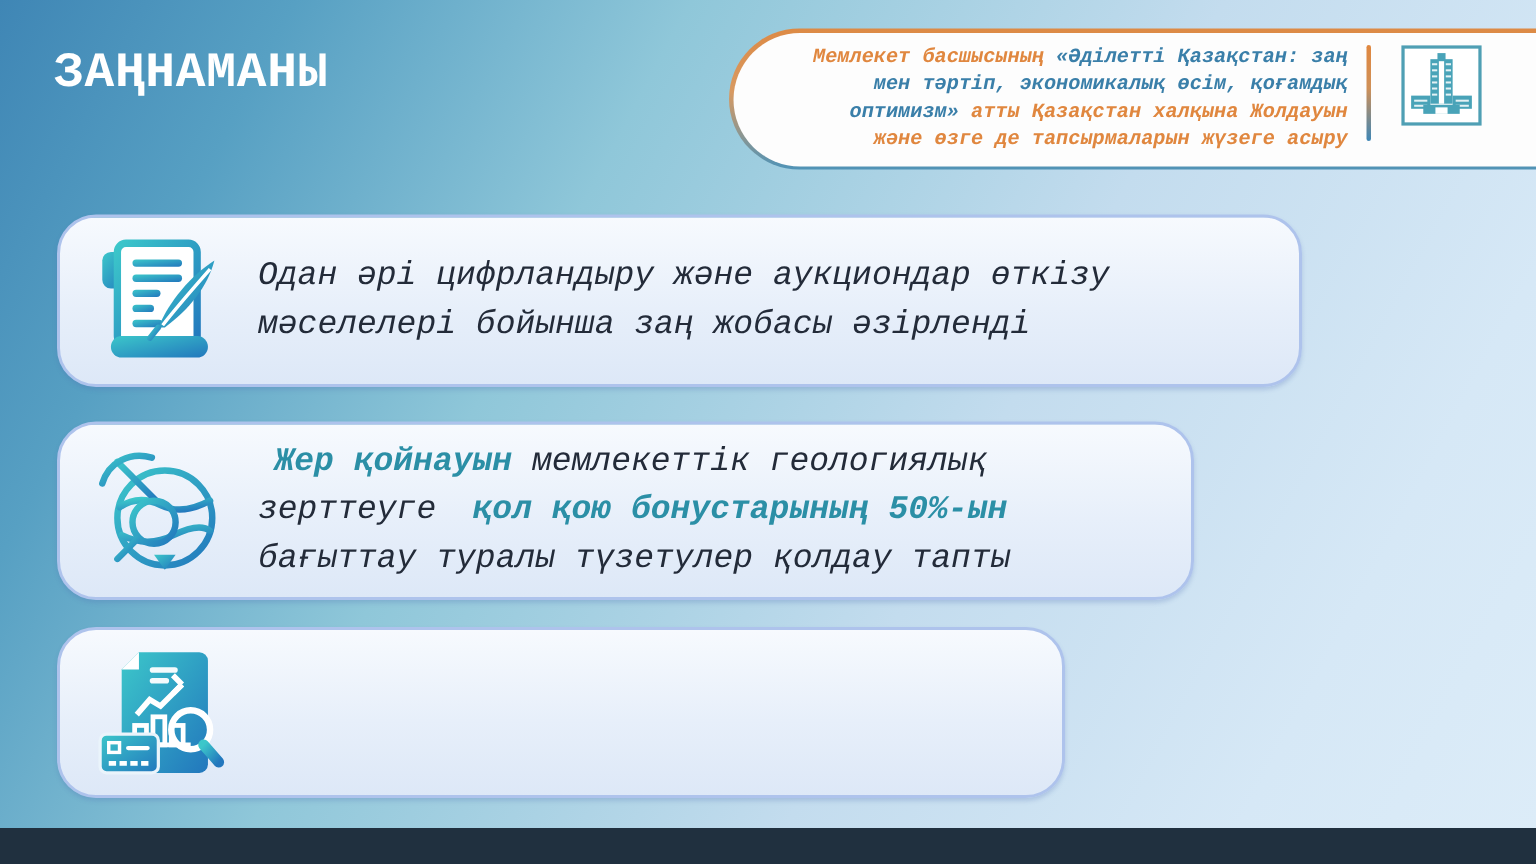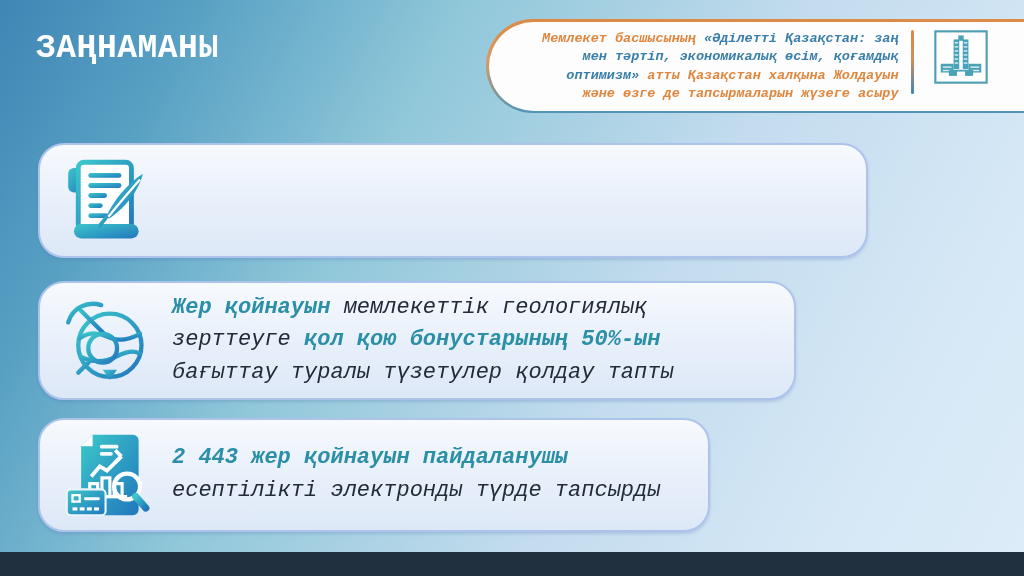--- a/index.html
+++ b/index.html
@@ -45,21 +45,21 @@
   .card1{top:143px;width:830px;height:115px;}
   .card2{top:281px;width:758px;height:119px;}
   .card3{top:418px;width:672px;height:114px;}
   .card-icon{flex:none;width:94px;height:94px;display:flex;align-items:center;justify-content:center;}
   .card-text{
     font-size:22px;font-style:italic;color:#232b39;line-height:1.48;
   }
   .card1 .card-text{max-width:650px;}
   .card2 .card-text{max-width:600px;}
   .card3 .card-text{max-width:520px;}
-  .accent{color:#2b8fa6;font-weight:bold;}
+  .accent{color:#2b8fa6;font-weight:bold;margin-left:11px;}
 </style>
 </head>
 <body>
 
 <div class="slide">
 
   <div class="title">
     <div>ЗАҢНАМАНЫ</div>
   </div>
 
@@ -121,20 +121,23 @@
           <rect x="19" y="19.5" width="23" height="3.4" rx="1.7"></rect>
           <rect x="19" y="26.5" width="13" height="3.4" rx="1.7"></rect>
           <rect x="19" y="33.5" width="10" height="3.4" rx="1.7"></rect>
           <rect x="19" y="40.5" width="14" height="3.4" rx="1.7"></rect>
         </g>
         <path d="M31,44 C36,32 46,20 57,13 C54,25 45,36 34,44 Z" fill="url(#g1)"></path>
         <path d="M33,43 C40,34 48,25 55,17" stroke="#ffffff" stroke-width="1.6" fill="none"></path>
         <path d="M31,44 L27,49" stroke="url(#g1)" stroke-width="2.6" stroke-linecap="round"></path>
       </svg>
     </div>
+    <div class="card-text">
+      <span>Одан әрі цифрландыру және аукциондар өткізу мәселелері бойынша заң жобасы әзірленді</span>
+    </div>
   </div>
 
   <div class="card card2">
     <div class="card-icon">
       <svg width="92" height="92" viewBox="0 0 64 64">
         <defs>
           <linearGradient id="g2" x1="0" y1="0" x2="1" y2="1">
             <stop offset="0" stop-color="#3cc7ca"></stop>
               <stop offset="1" stop-color="#2277bd"></stop>
           </linearGradient>
@@ -185,18 +188,15 @@
         <rect x="8" y="46" width="5" height="4.5" fill="none" stroke="#ffffff" stroke-width="1.6"></rect>
         <rect x="16" y="47.5" width="11" height="2" rx="1" fill="#ffffff"></rect>
         <g fill="#ffffff">
           <rect x="8" y="54.5" width="3.4" height="2.2"></rect>
             <rect x="13" y="54.5" width="3.4" height="2.2"></rect>
           <rect x="18" y="54.5" width="3.4" height="2.2"></rect>
             <rect x="23" y="54.5" width="3.4" height="2.2"></rect>
         </g>
       </svg>
     </div>
-    <div class="card-text">
-      <span class="accent">2 443 жер қойнауын пайдаланушы</span><span> есептілікті электронды түрде тапсырды</span>
-    </div>
   </div>
 
 </div>
 
 </body></html>

